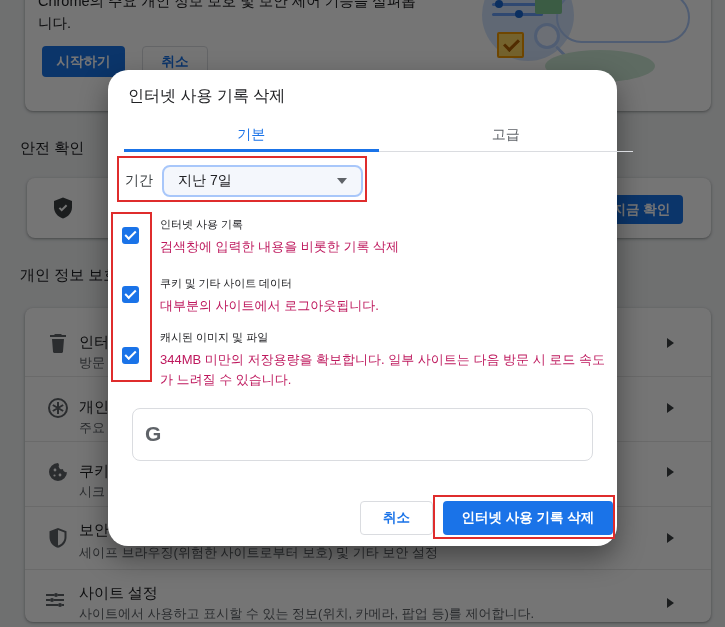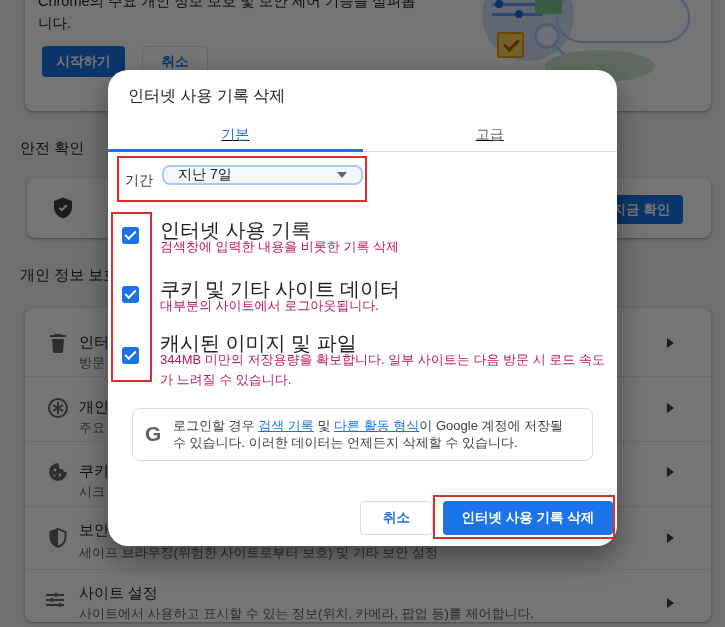--- a/index.html
+++ b/index.html
@@ -50,38 +50,38 @@
   .chevron{position:absolute;left:642px;width:0;height:0;border-left:7px solid #3c4043;
            border-top:5px solid transparent;border-bottom:5px solid transparent;}
 
   
   .overlay{position:absolute;inset:0;background:rgba(0,0,0,.54);z-index:10;}
 
   
   .dialog{position:absolute;left:108px;top:70px;width:509px;height:476px;background:#fff;
           border-radius:20px;z-index:20;box-shadow:0 12px 28px rgba(0,0,0,.4);}
   .dlg-title{position:absolute;left:20px;top:16px;font-size:16px;color:#202124;margin:0;font-weight:400;}
-  .tabs{position:absolute;left:0;top:48px;width:100%;height:34px;display:flex;border-bottom:1px solid #dadce0;text-decoration:underline;}
+  .tabs{position:absolute;left:16px;top:48px;width:100%;height:34px;display:flex;border-bottom:1px solid #dadce0;}
   .tab{flex:1;display:flex;align-items:center;justify-content:center;font-size:14px;
        font-weight:500;color:#5f6368;cursor:pointer;position:relative;}
   .tab.active{color:#1a73e8;}
   .tab.active::after{content:"";position:absolute;left:0;right:0;bottom:-1px;height:3px;background:#1a73e8;}
 
   .time-label{position:absolute;left:17px;top:102px;font-size:14px;color:#3c4043;}
-  .select{position:absolute;left:54px;top:95px;width:201px;height:20px;background:#f4f7fc;
+  .select{position:absolute;left:54px;top:95px;width:201px;height:32px;background:#f4f7fc;
           border:2px solid #a8c7fa;border-radius:8px;display:flex;align-items:center;
           padding:0 14px;font-size:14px;color:#202124;cursor:pointer;}
   .select .caret{margin-left:auto;width:0;height:0;border-left:5px solid transparent;
           border-right:5px solid transparent;border-top:6px solid #5f6368;}
 
   .cb-row{position:absolute;left:0;width:100%;}
   .checkbox{position:absolute;left:14px;width:17px;height:17px;background:#1a73e8;border-radius:3px;cursor:pointer;}
   .checkbox::after{content:"";position:absolute;left:3px;top:4px;width:9px;height:4px;
           border-left:2px solid #fff;border-bottom:2px solid #fff;transform:rotate(-45deg);}
-  .cb-title{position:absolute;left:52px;font-size:20px;color:#202124;}
+  .cb-title{position:absolute;left:52px;font-size:11px;color:#202124;}
   .cb-desc{position:absolute;left:52px;width:447px;font-size:13px;color:#be185d;line-height:20px;}
 
   .note-box{position:absolute;left:24px;top:338px;width:461px;height:53px;border:1px solid #dadce0;
             border-radius:8px;}
   .g-icon{position:absolute;left:12px;top:13px;font-size:21px;font-weight:700;color:#5f6368;}
   .note-text{position:absolute;left:40px;top:8px;width:405px;font-size:13px;color:#3c4043;line-height:17px;}
   .note-text a{color:#1a73e8;text-decoration:underline;cursor:pointer;}
 
   .dlg-cancel{position:absolute;left:252px;top:431px;width:73px;height:34px;}
   .dlg-confirm{position:absolute;left:335px;top:431px;width:170px;height:34px;font-size:13.5px;}
@@ -236,23 +236,20 @@
     </div>
 
     <div class="cb-row">
       <span class="checkbox" style="top:277px;"></span>
       <span class="cb-title" style="top:260px;">캐시된 이미지 및 파일</span>
       <span class="cb-desc" style="top:280px;">344MB 미만의 저장용량을 확보합니다. 일부 사이트는 다음 방문 시 로드 속도가 느려질 수 있습니다.</span>
     </div>
 
     <div class="note-box">
       <span class="g-icon">G</span>
-      <span class="note-text">
-        <span>로그인할 경우 </span><a>검색 기록</a><span> 및 </span><a>다른 활동 형식</a><span>이 Google 계정에 저장될 수 있습니다. 이러한 데이터는 언제든지 삭제할 수 있습니다.</span>
-      </span>
     </div>
 
     <button class="btn btn-outline dlg-cancel">취소</button>
     <button class="btn btn-blue dlg-confirm">인터넷 사용 기록 삭제</button>
   </div>
 
   <div class="anno anno-time"></div>
   <div class="anno anno-checks"></div>
   <div class="anno anno-confirm"></div>
 

